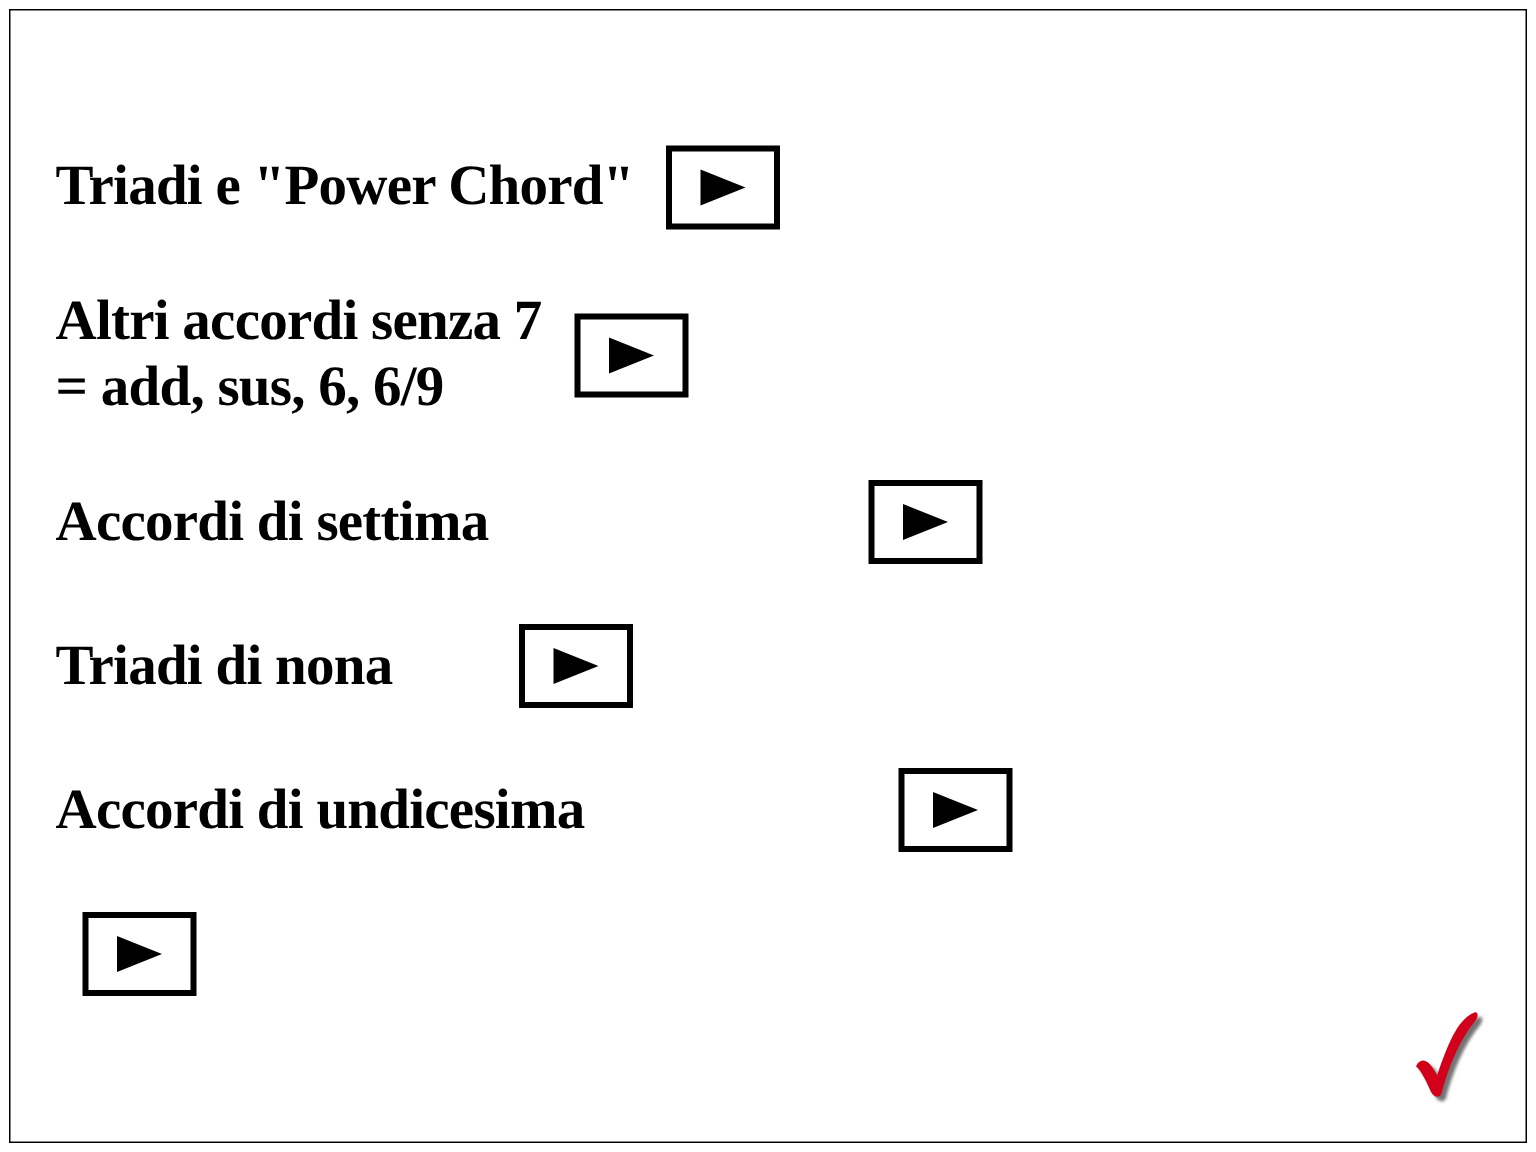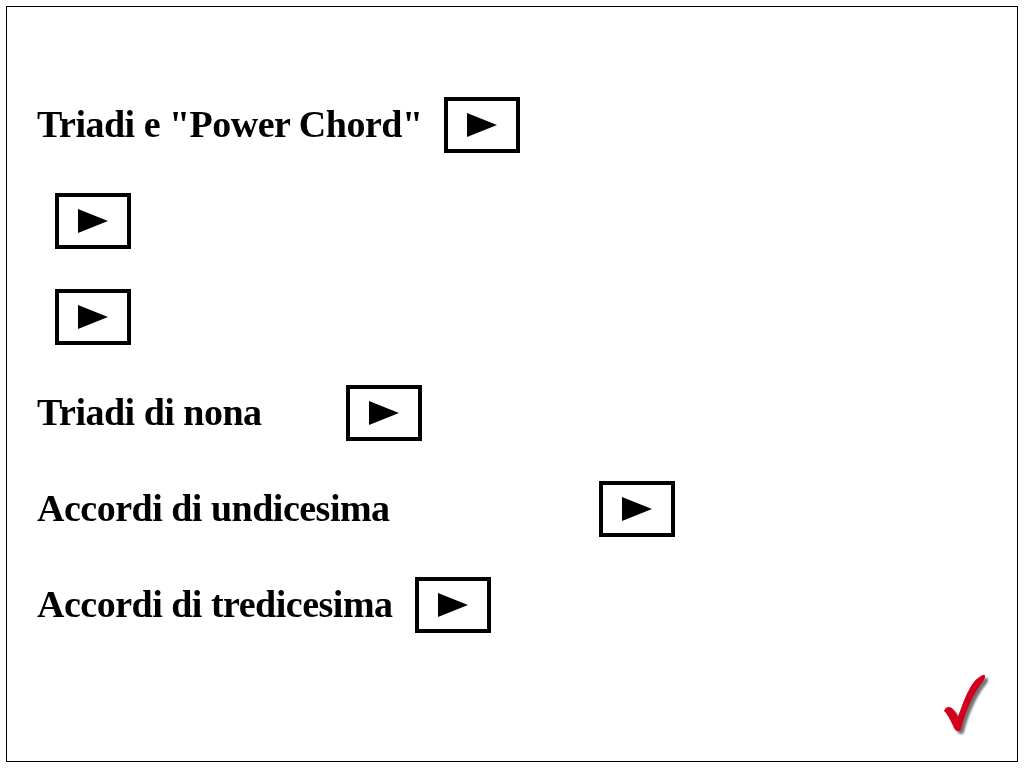--- a/index.html
+++ b/index.html
@@ -65,28 +65,30 @@
     <div class="row">
       <span class="label">Triadi e "Power Chord"</span>
       <span class="play-btn">
         <svg width="34" height="28" viewBox="0 0 34 28">
             <polygon points="2,2 32,14 2,26" fill="#000"></polygon>
           </svg>
       </span>
     </div>
 
     <div class="row multiline">
+      <span class="label">Altri accordi senza 7<br>= add, sus, 6, 6/9</span>
       <span class="play-btn">
         <svg width="34" height="28" viewBox="0 0 34 28">
             <polygon points="2,2 32,14 2,26" fill="#000"></polygon>
           </svg>
       </span>
     </div>
 
     <div class="row">
+      <span class="label" style="min-width:520px">Accordi di settima</span>
       <span class="play-btn">
         <svg width="34" height="28" viewBox="0 0 34 28">
             <polygon points="2,2 32,14 2,26" fill="#000"></polygon>
           </svg>
       </span>
     </div>
 
     <div class="row">
       <span class="label">Triadi di nona</span>
       <span class="play-btn" style="margin-left:80px">
@@ -99,21 +101,20 @@
     <div class="row">
       <span class="label" style="min-width:540px">Accordi di undicesima</span>
       <span class="play-btn">
         <svg width="34" height="28" viewBox="0 0 34 28">
             <polygon points="2,2 32,14 2,26" fill="#000"></polygon>
           </svg>
       </span>
     </div>
 
     <div class="row">
-      <span class="label">Accordi di tredicesima</span>
       <span class="play-btn">
         <svg width="34" height="28" viewBox="0 0 34 28">
             <polygon points="2,2 32,14 2,26" fill="#000"></polygon>
           </svg>
       </span>
     </div>
 
   </div>
 
   <div class="check-btn">

